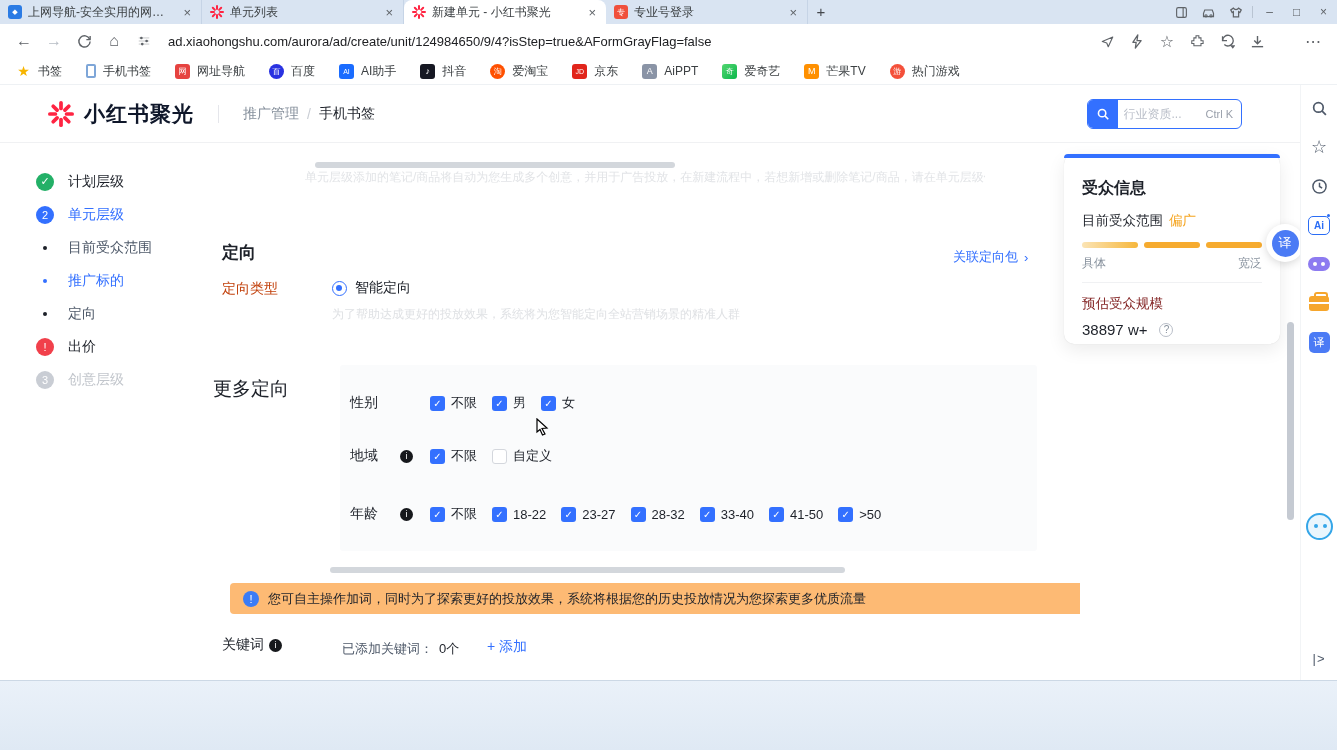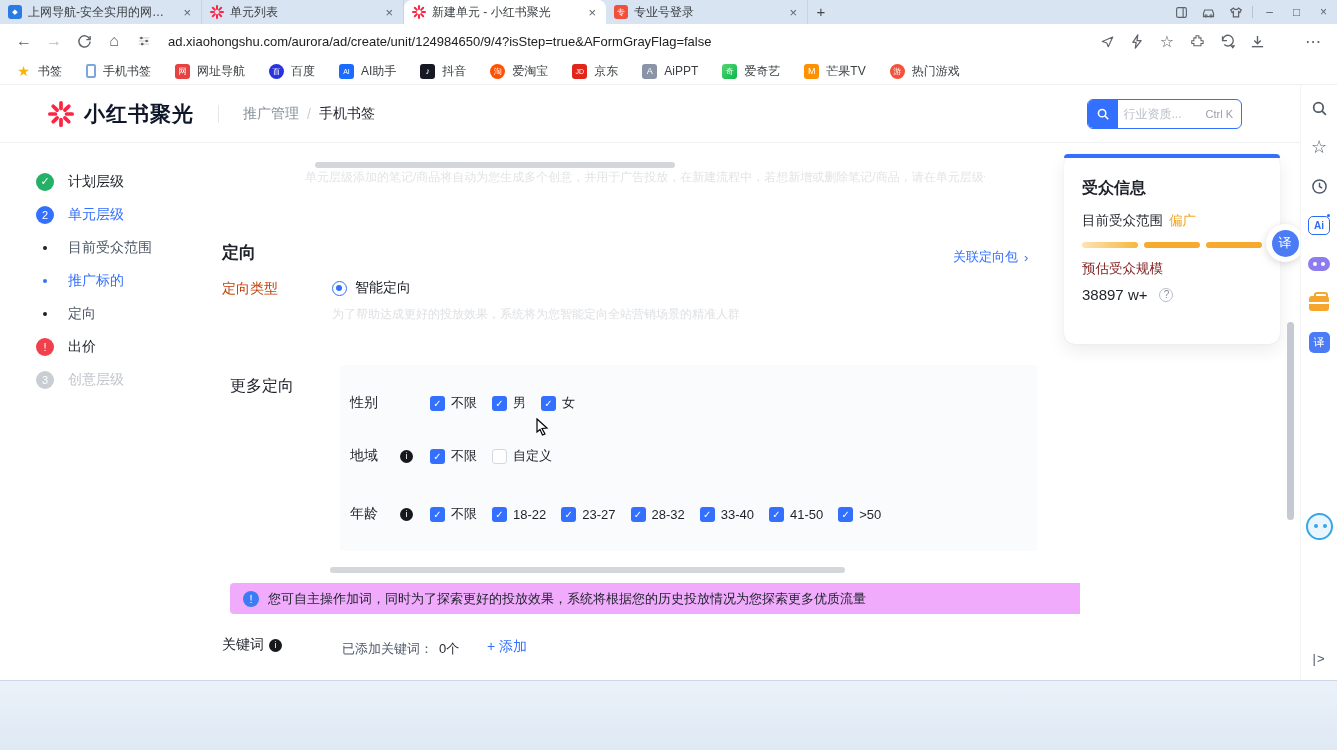--- a/index.html
+++ b/index.html
@@ -68,34 +68,34 @@
 #content{position:absolute;left:205px;top:143px;width:875px;height:537px;background:#fff;overflow:hidden}
 .hbar{position:absolute;height:6px;border-radius:3px;background:#d3d7dc}
 #fadednote{position:absolute;left:100px;top:26px;width:680px;font-size:12px;color:#e2e4e7;white-space:nowrap;overflow:hidden}
 #sectitle{position:absolute;left:17px;top:98px;font-size:17px;font-weight:700;color:#1d2129}
 #assoclink{position:absolute;left:748px;top:105px;font-size:13px;color:#3370ff;display:flex;gap:6px;align-items:center}
 #ttlabel{position:absolute;left:17px;top:137px;font-size:14px;color:#c2410c}
 #radiorow{position:absolute;left:127px;top:136px;display:flex;align-items:center;gap:8px;font-size:14px;color:#1d2129}
 .radio{width:15px;height:15px;border:1.5px solid #3370ff;border-radius:50%;position:relative;flex:none}
 .radio::after{content:'';position:absolute;left:3px;top:3px;width:6px;height:6px;border-radius:50%;background:#3370ff}
 #radiodesc{position:absolute;left:127px;top:163px;font-size:12px;color:#dfe1e4;white-space:nowrap}
-#morelabel{position:absolute;left:25px;top:233px;font-size:16px;color:#1d2129}
+#morelabel{position:absolute;left:8px;top:233px;font-size:19px;color:#1d2129}
 #tpanel{position:absolute;left:135px;top:222px;width:697px;height:186px;background:#fafbfc;border-radius:3px}
 .trow{position:absolute;left:10px;display:flex;align-items:center}
 .tlabel{width:50px;font-size:14px;color:#1d2129;flex:none}
 .tinfo{width:20px;flex:none;display:flex;align-items:center}
 .info{width:13px;height:13px;border-radius:50%;background:#16181c;color:#fff;font-size:9px;display:inline-flex;align-items:center;justify-content:center}
 .info::after{content:"i"}
 .opts{display:flex;gap:15px;margin-left:10px;align-items:center}
 .opt{display:flex;align-items:center;gap:6px;font-size:13px;color:#1d2129;white-space:nowrap}
 .cb{width:15px;height:15px;border-radius:3px;background:#3370ff;display:inline-flex;align-items:center;justify-content:center;color:#fff;font-size:10px;flex:none}
 .cb::after{content:"✓"}
 .cb.off{background:#fff;border:1px solid #d4d7dd}
 .cb.off::after{content:""}
-#notice{position:absolute;left:25px;top:440px;width:904px;height:31px;background:#f0abfc;border-radius:4px;display:flex;align-items:center;padding-left:13px;gap:9px}
+#notice{position:absolute;left:25px;top:440px;width:904px;height:31px;background:#fdba74;border-radius:4px;display:flex;align-items:center;padding-left:13px;gap:9px}
 .bang{width:16px;height:16px;border-radius:50%;background:#3b7cf6;color:#fff;font-size:11px;display:flex;align-items:center;justify-content:center;flex:none}
 .bang::after{content:"!"}
 #notice .ntext{font-size:13px;color:#1d2129;white-space:nowrap}
 #kwlabel{position:absolute;left:17px;top:493px;display:flex;align-items:center;gap:5px;font-size:14px;color:#1d2129}
 #kwrow{position:absolute;left:137px;top:497px;display:flex;align-items:center;font-size:13px}
 #kwrow .k1{color:#4e5969}
 #kwrow .k2{color:#1d2129;margin-left:6px}
 #kwadd{position:absolute;left:282px;top:495px;font-size:14px;color:#3370ff}
 #cursor{position:absolute;left:331px;top:275px}
 
@@ -480,20 +480,24 @@
   <div class="atitle">受众信息</div>
   <div class="arange">
     <span>目前受众范围</span>
     <span class="ov">偏广</span>
   </div>
   <div class="bars">
         <span></span>
         <span></span>
         <span></span>
       </div>
+  <div class="scale">
+    <span>具体</span>
+    <span>宽泛</span>
+  </div>
   <div class="elabel">预估受众规模</div>
   <div class="evalue">
     <span>38897 w+</span>
     <span class="help">?</span>
   </div>
 </div>
 
 <div id="tbadge">
       <span class="tb">译</span>
     </div>

